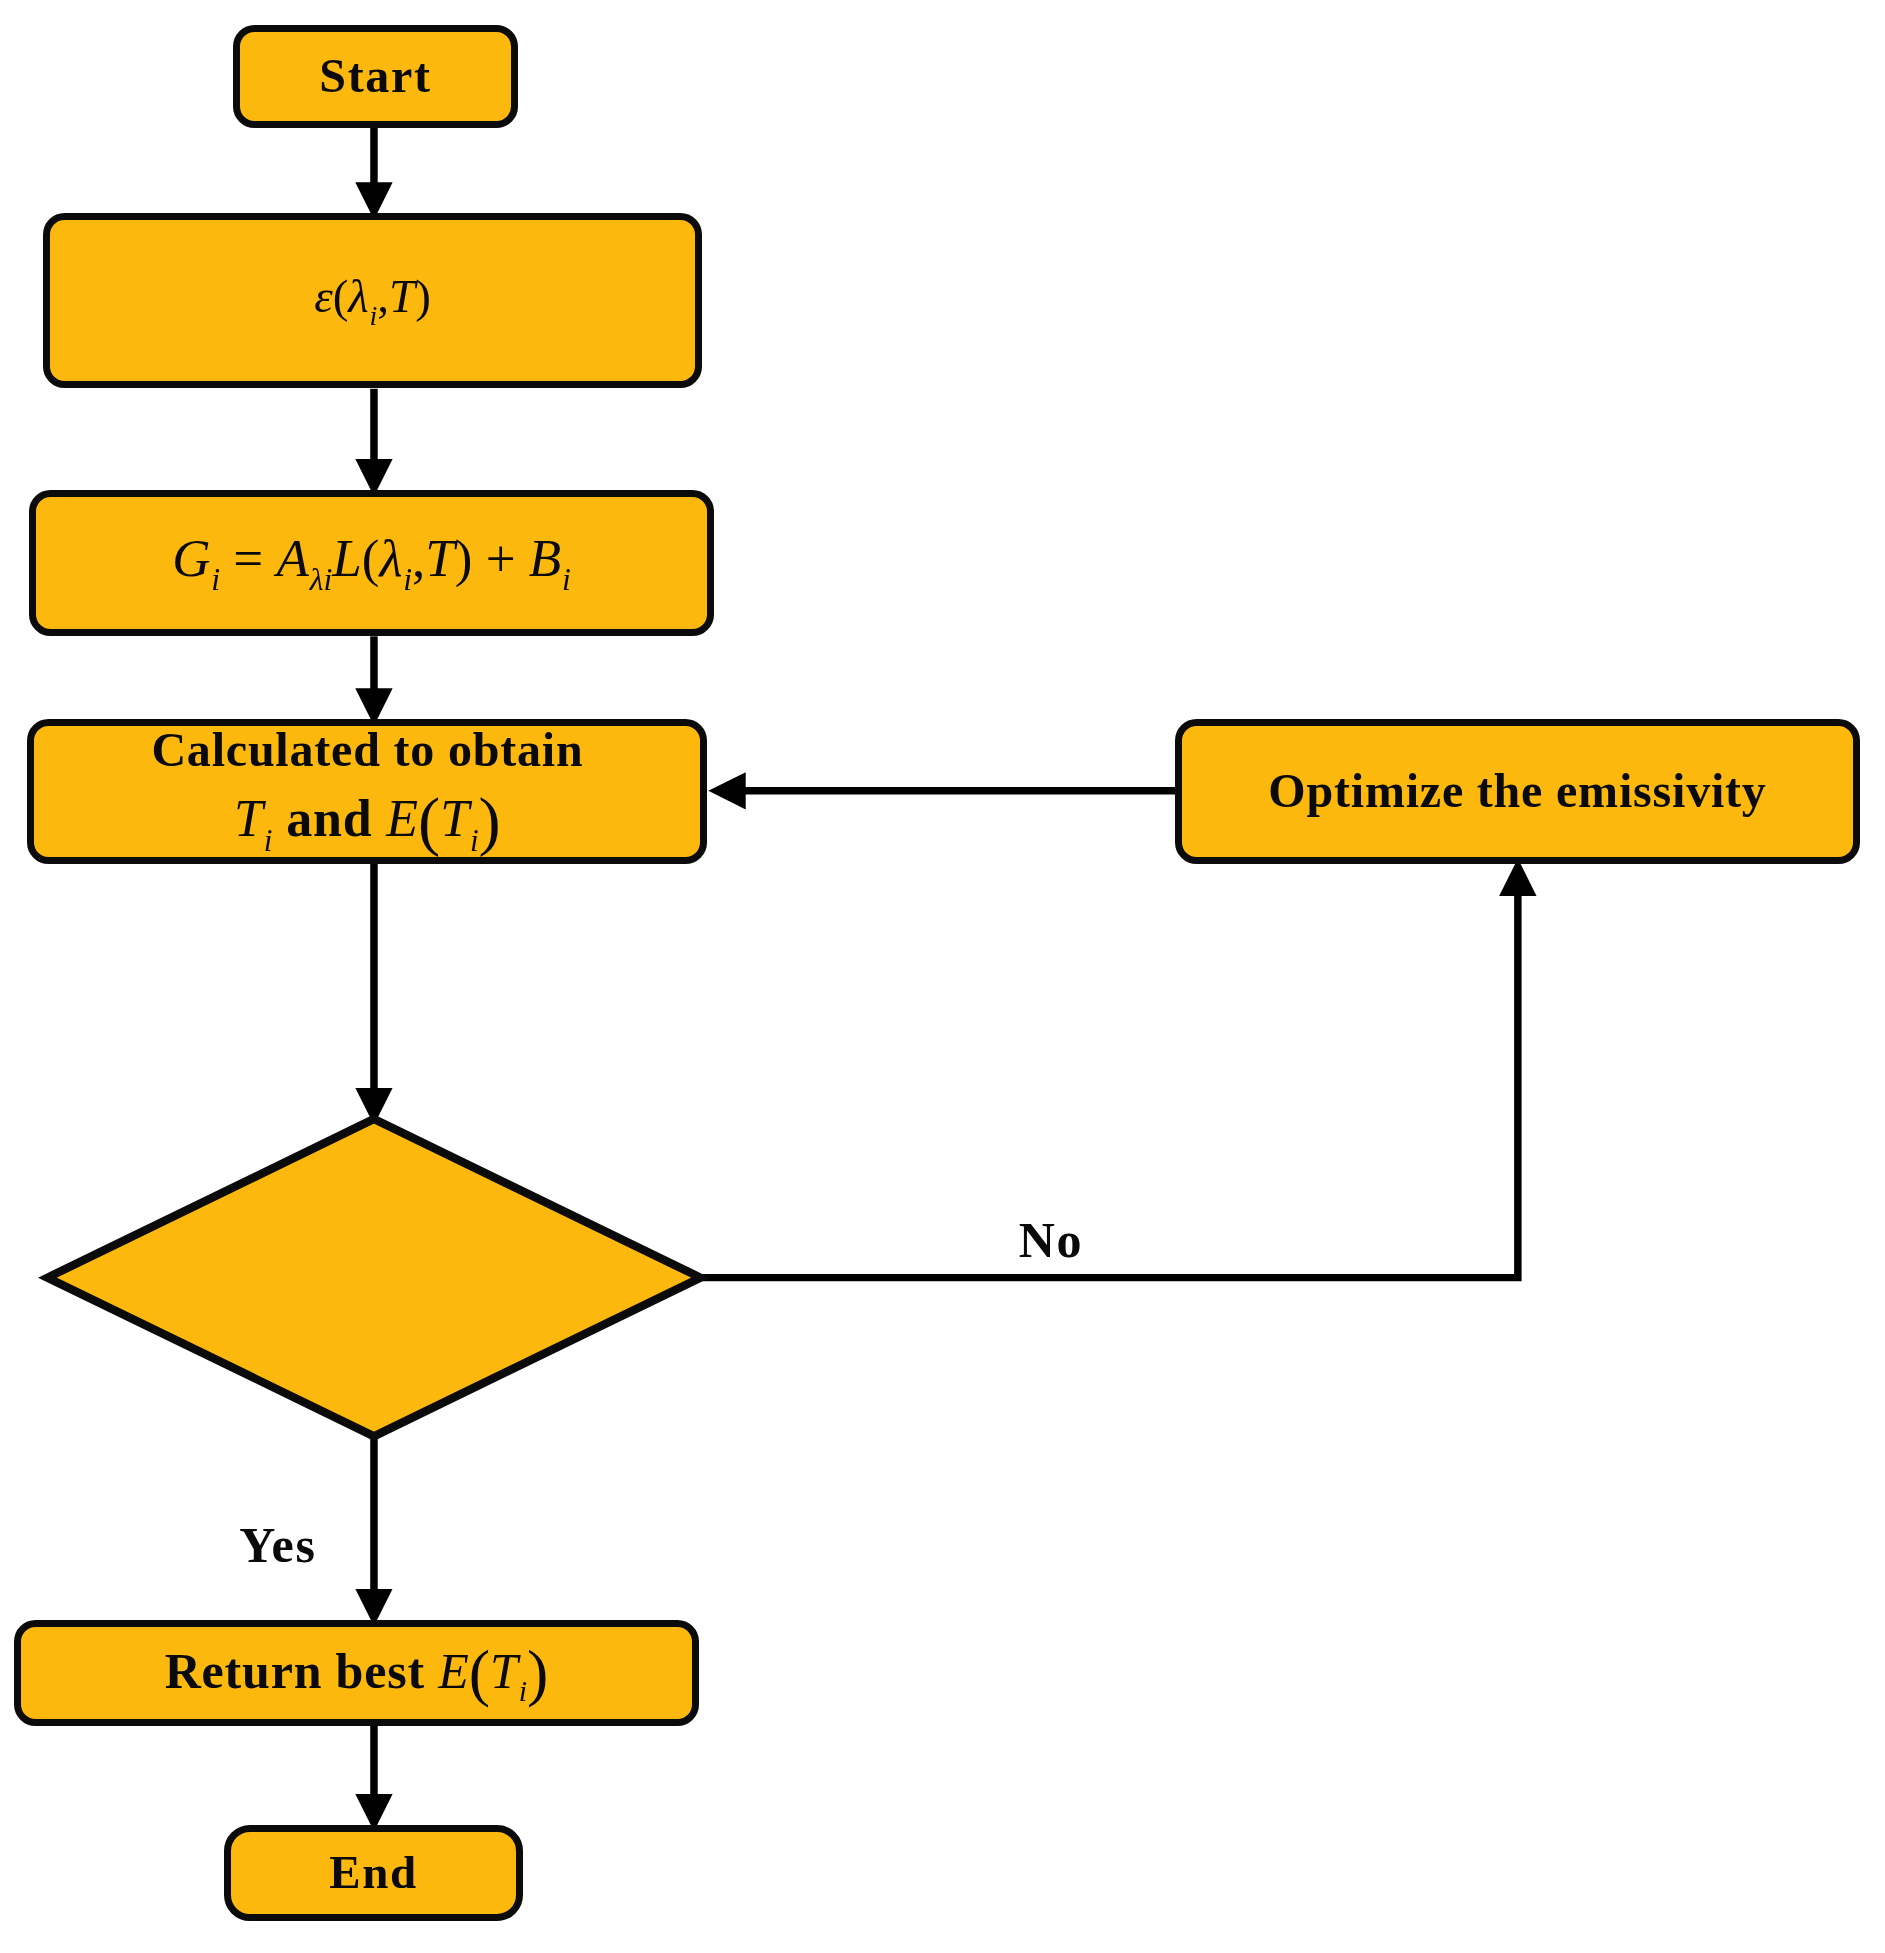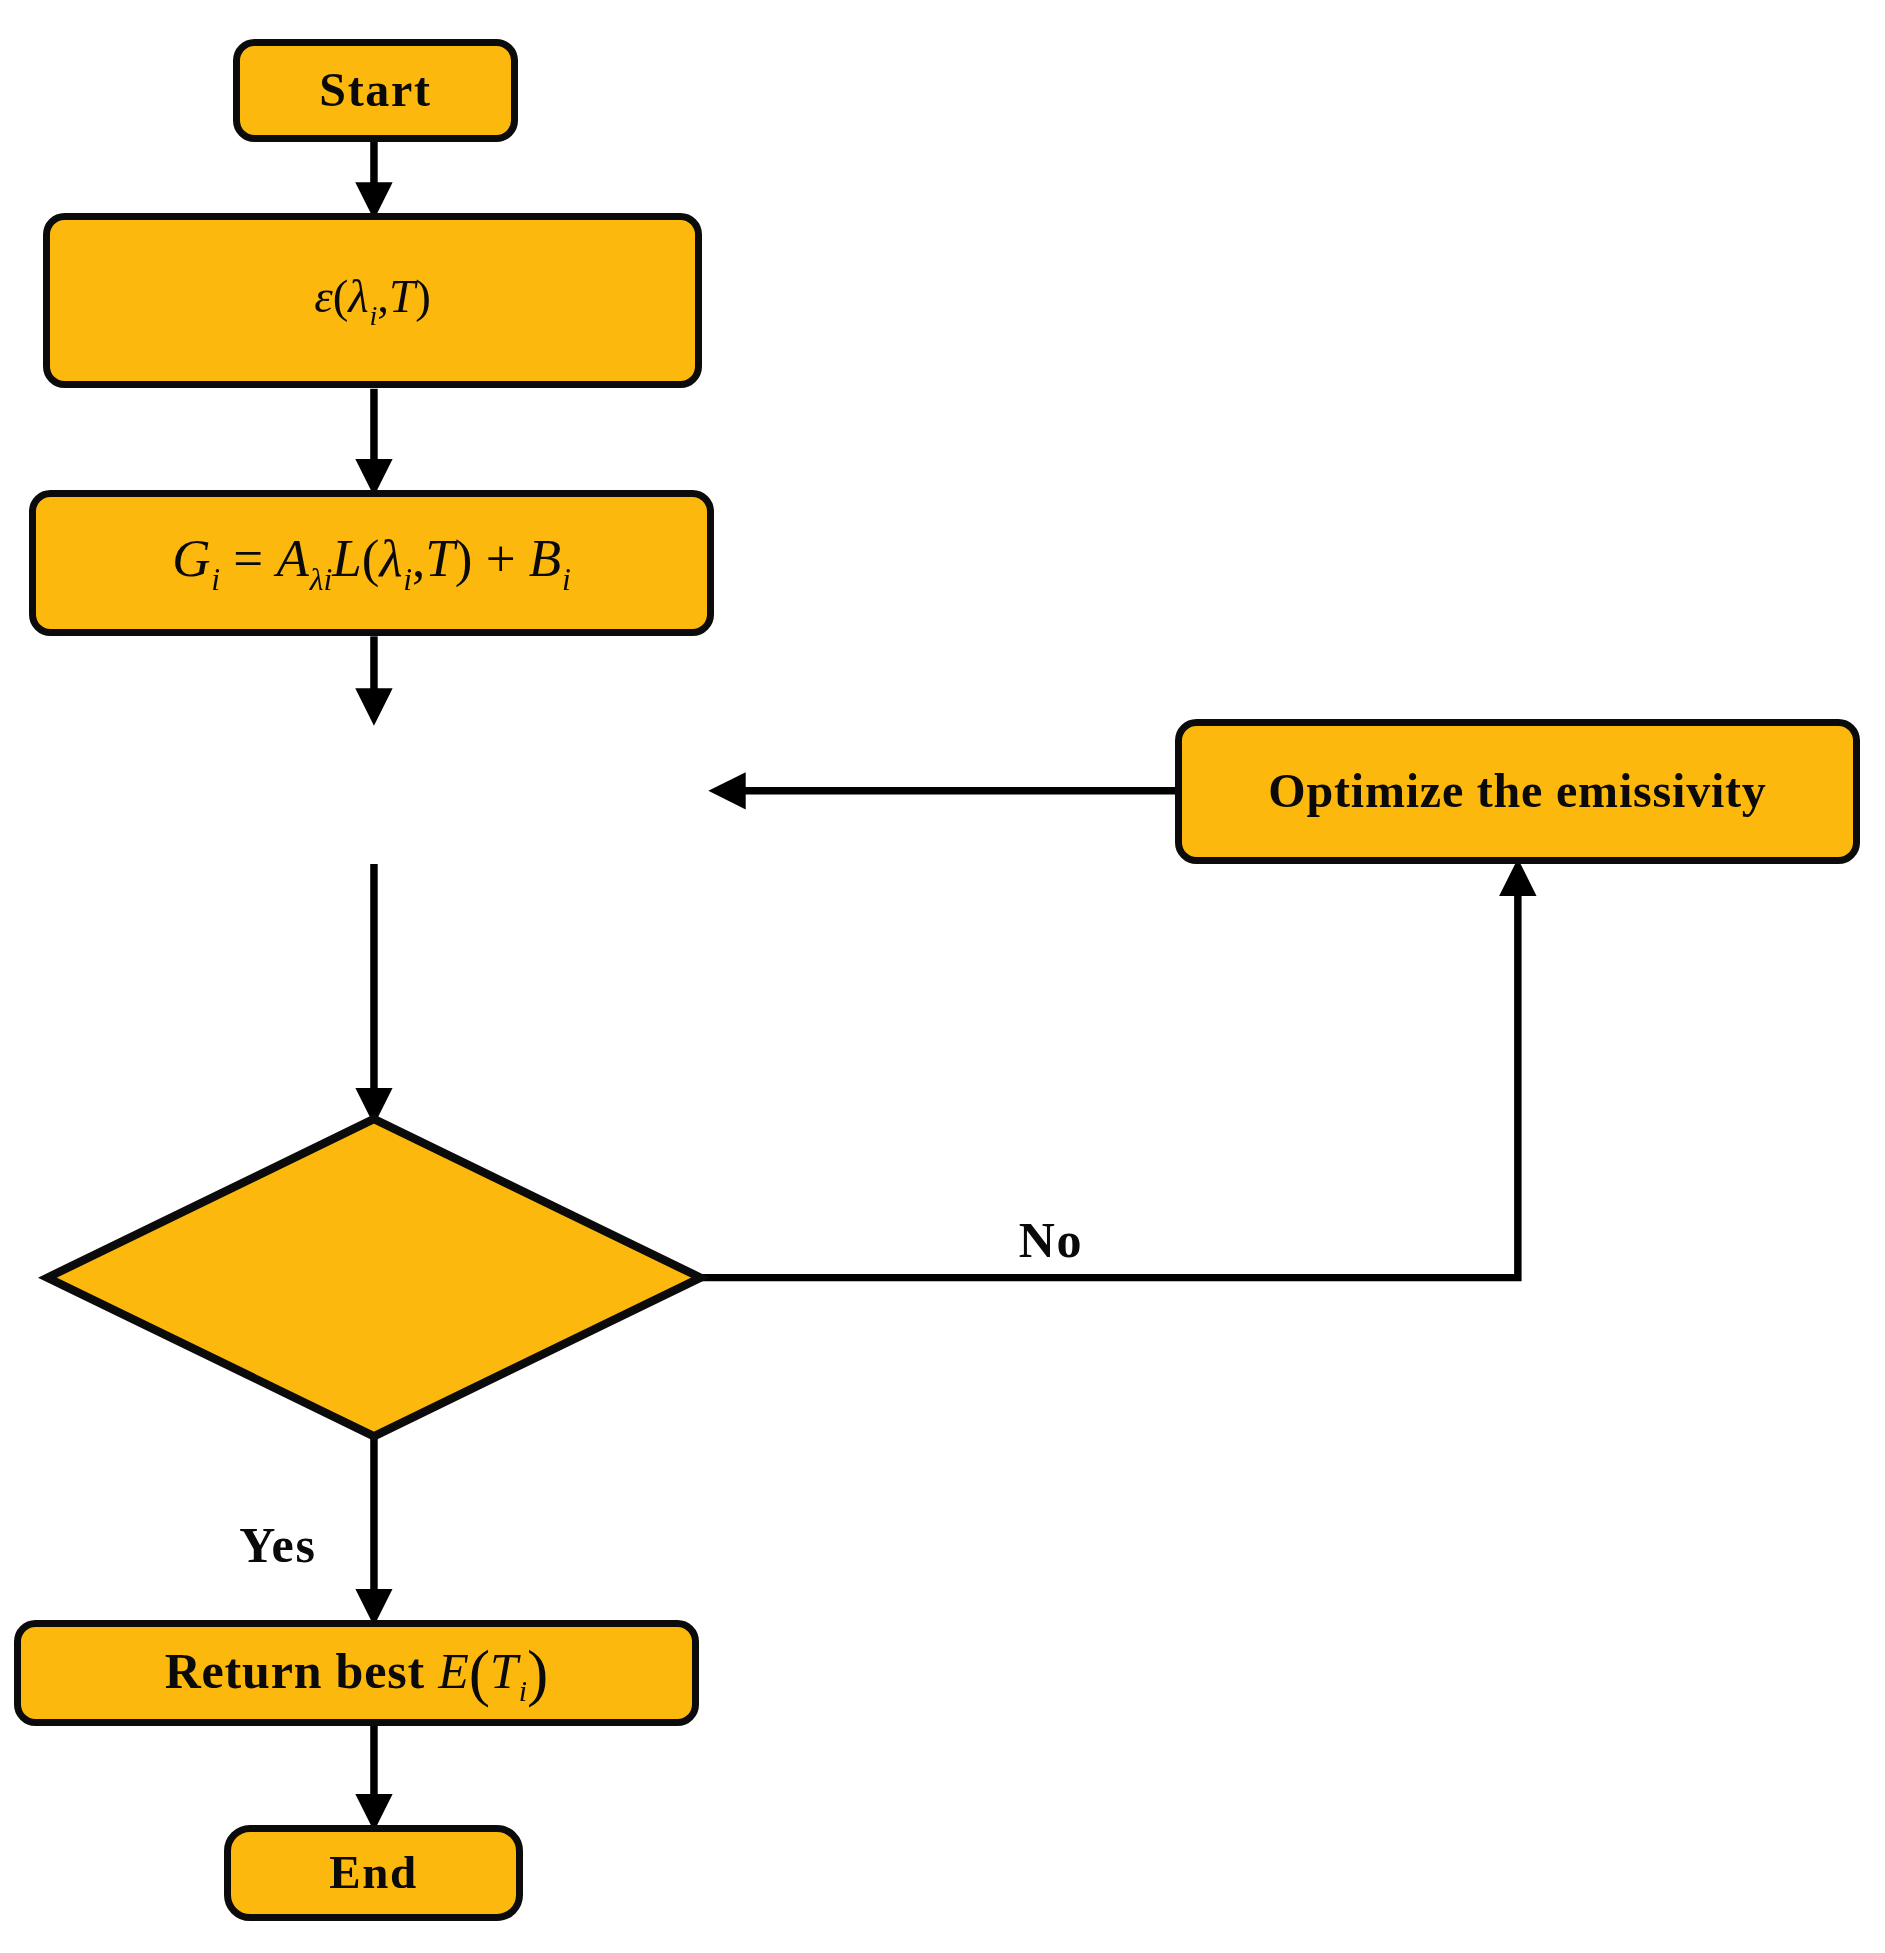--- a/index.html
+++ b/index.html
@@ -29,21 +29,21 @@
     background:var(--node-fill);
     border:7.5px solid var(--node-border);
     border-radius:21.6px;
     display:flex;
     flex-direction:column;
     align-items:center;
     justify-content:center;
     text-align:center;
     line-height:1.18;
   }
-  .n-start   {left:233px; top:25px;   width:285px; height:103px; font-size:48px; font-weight:bold; letter-spacing:1.7px;margin-top:14px;}
+  .n-start   {left:233px; top:25px;   width:285px; height:103px; font-size:48px; font-weight:bold; letter-spacing:1.7px;}
   .n-input   {left:43px;  top:213px;  width:659px; height:175px; font-size:47px;}
   .n-formula {left:29px;  top:490px;  width:685px; height:146px; font-size:53px;}
   .n-calc    {left:27.4px;  top:719px;  width:680px; height:145px; font-size:48px;}
   .n-optimize{left:1175px;top:719px;  width:685px; height:145px; font-size:48px; font-weight:bold; letter-spacing:0.8px;}
   .n-return  {left:14px;  top:1620px; width:685px; height:106px; font-size:50px;}
   .n-end     {left:224px; top:1825px; width:299px; height:96px; font-size:47px; font-weight:bold; letter-spacing:1.7px;border-radius:26px;}
 
   .n-decision-text{
     position:absolute;left:83px;top:1184px;width:582px;
     text-align:center;font-size:53px;line-height:1.25;
@@ -92,20 +92,24 @@
   </div>
 
   <div class="node n-input">
     <div class="input-line3"><span class="tk-i">ε</span><span class="tk-n">(</span><span class="tk-i">λ</span><span class="tk-i tk-sub">i</span><span class="tk-n">,</span><span class="tk-i">T</span><span class="tk-n">)</span></div>
   </div>
 
   <div class="node n-formula">
     <div><span class="tk-i">G</span><span class="tk-i tk-sub">i</span><span class="tk-n"> = </span><span class="tk-i">A</span><span class="tk-i tk-sub">λi</span><span class="tk-i">L</span><span class="tk-n">(</span><span class="tk-i">λ</span><span class="tk-i tk-sub">i</span><span class="tk-n">,</span><span class="tk-i">T</span><span class="tk-n">)</span><span class="tk-n"> + </span><span class="tk-i">B</span><span class="tk-i tk-sub">i</span></div>
   </div>
 
+  <div class="node n-calc">
+    <div class="tk-b">Calculated to obtain</div>
+    <div class="calc-line2"><span class="tk-i">T</span><span class="tk-i tk-sub">i</span><span class="tk-b">  and  </span><span class="tk-i">E</span><span class="tk-lg">(</span><span class="tk-i">T</span><span class="tk-i tk-sub">i</span><span class="tk-lg">)</span></div>
+  </div>
 
   <div class="node n-optimize">
     <span>Optimize the emissivity</span>
   </div>
 
   <div class="n-decision-text">
   </div>
 
   <div class="node n-return">
     <div><span class="tk-b">Return best </span><span class="tk-i">E</span><span class="tk-lg">(</span><span class="tk-i">T</span><span class="tk-i tk-sub">i</span><span class="tk-lg">)</span></div>

